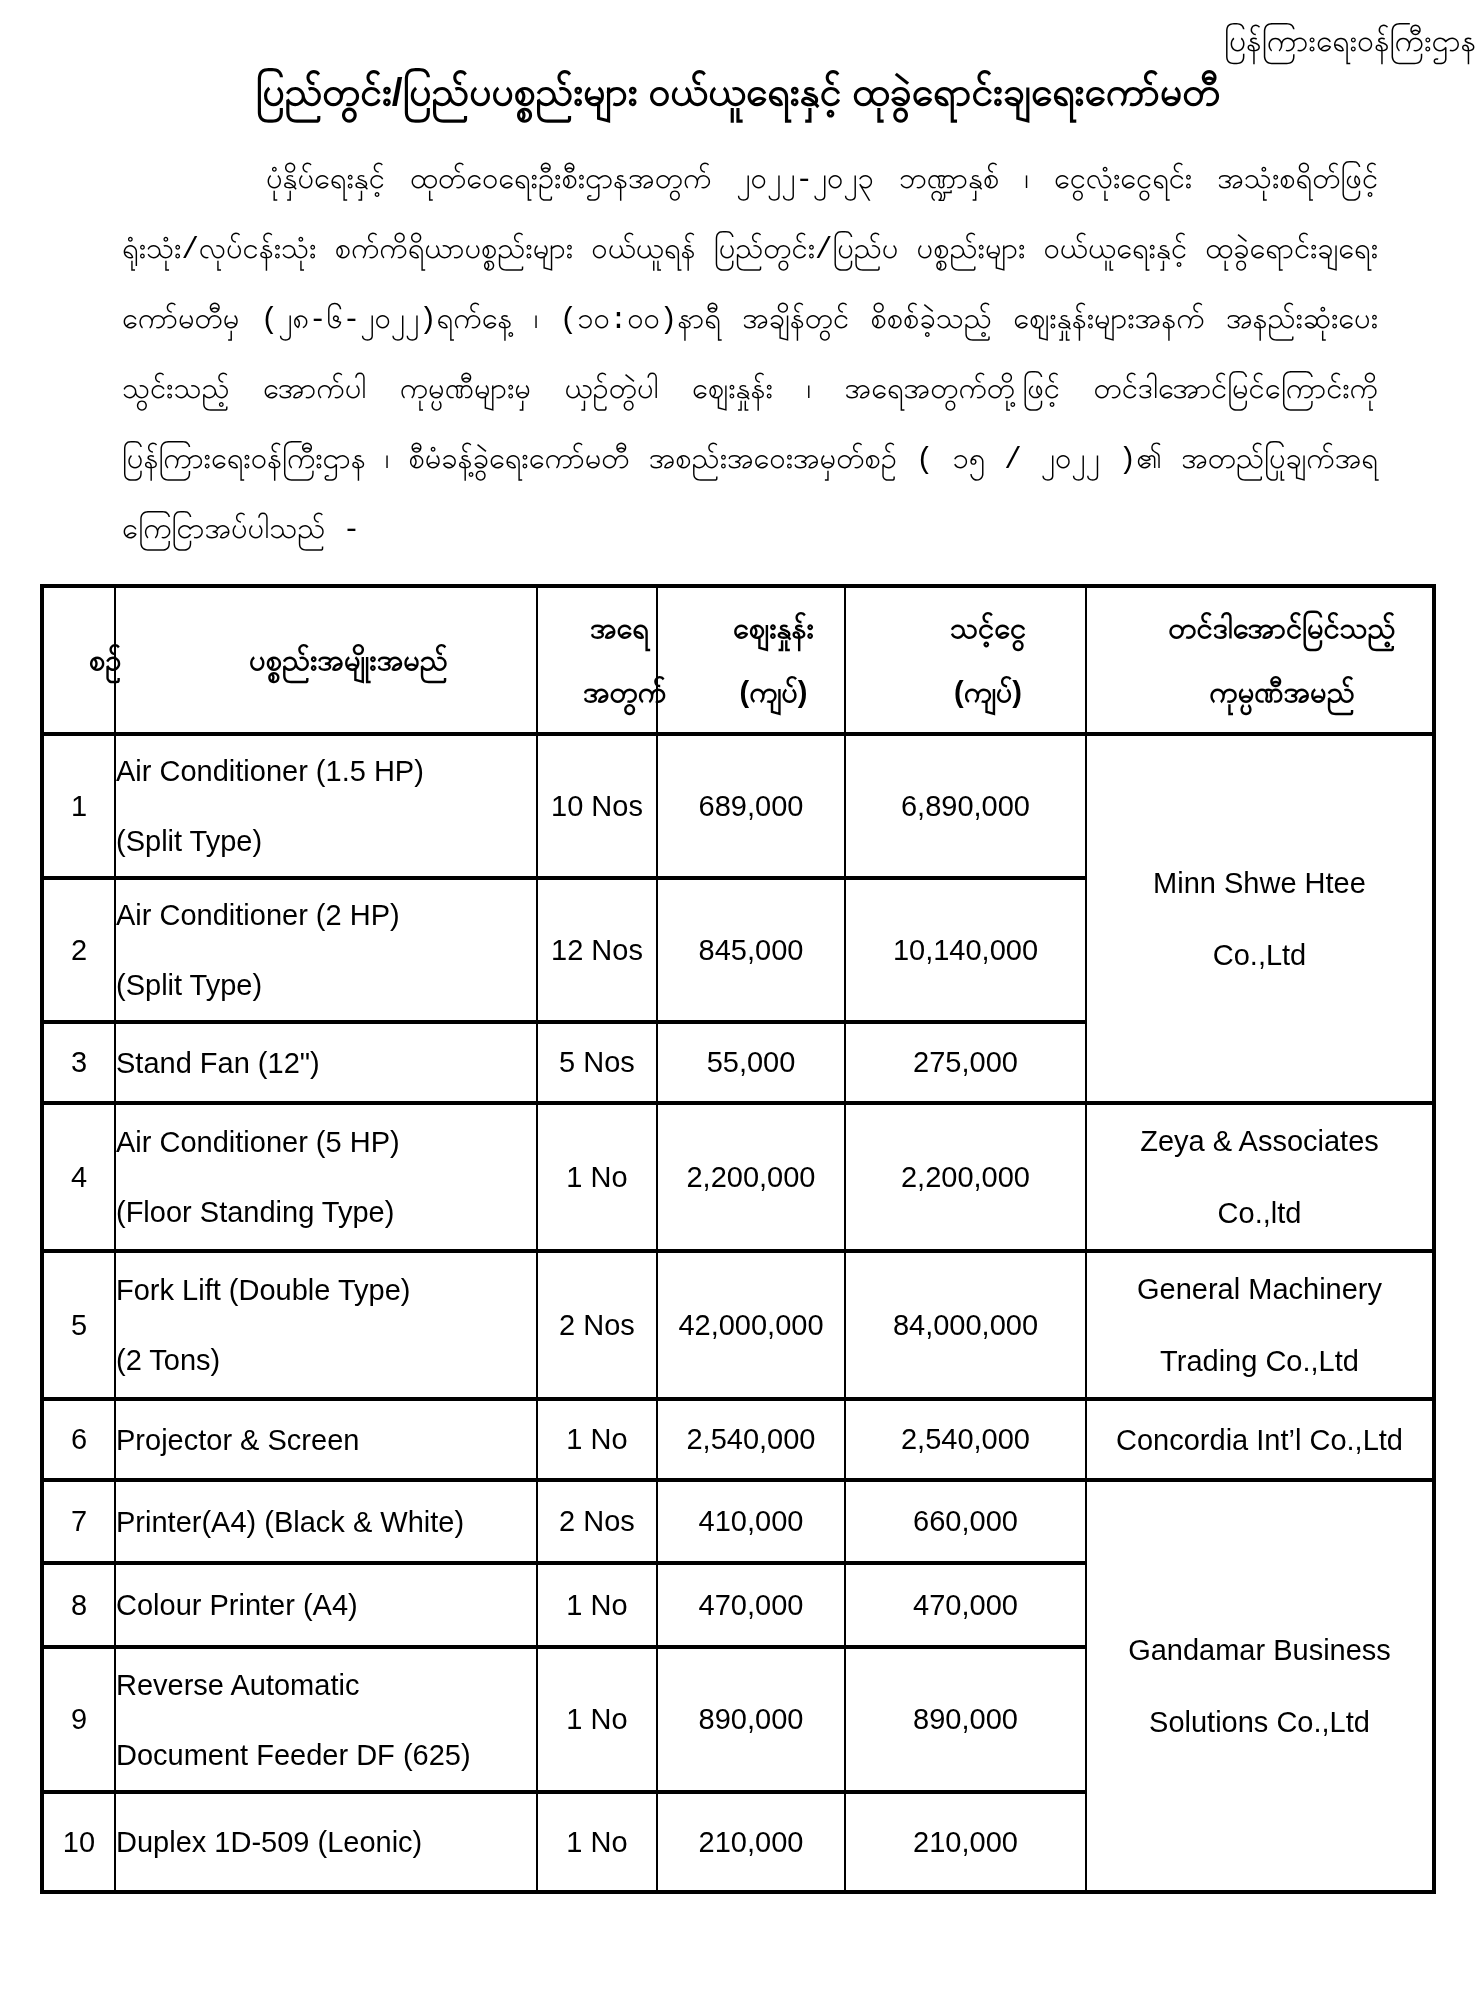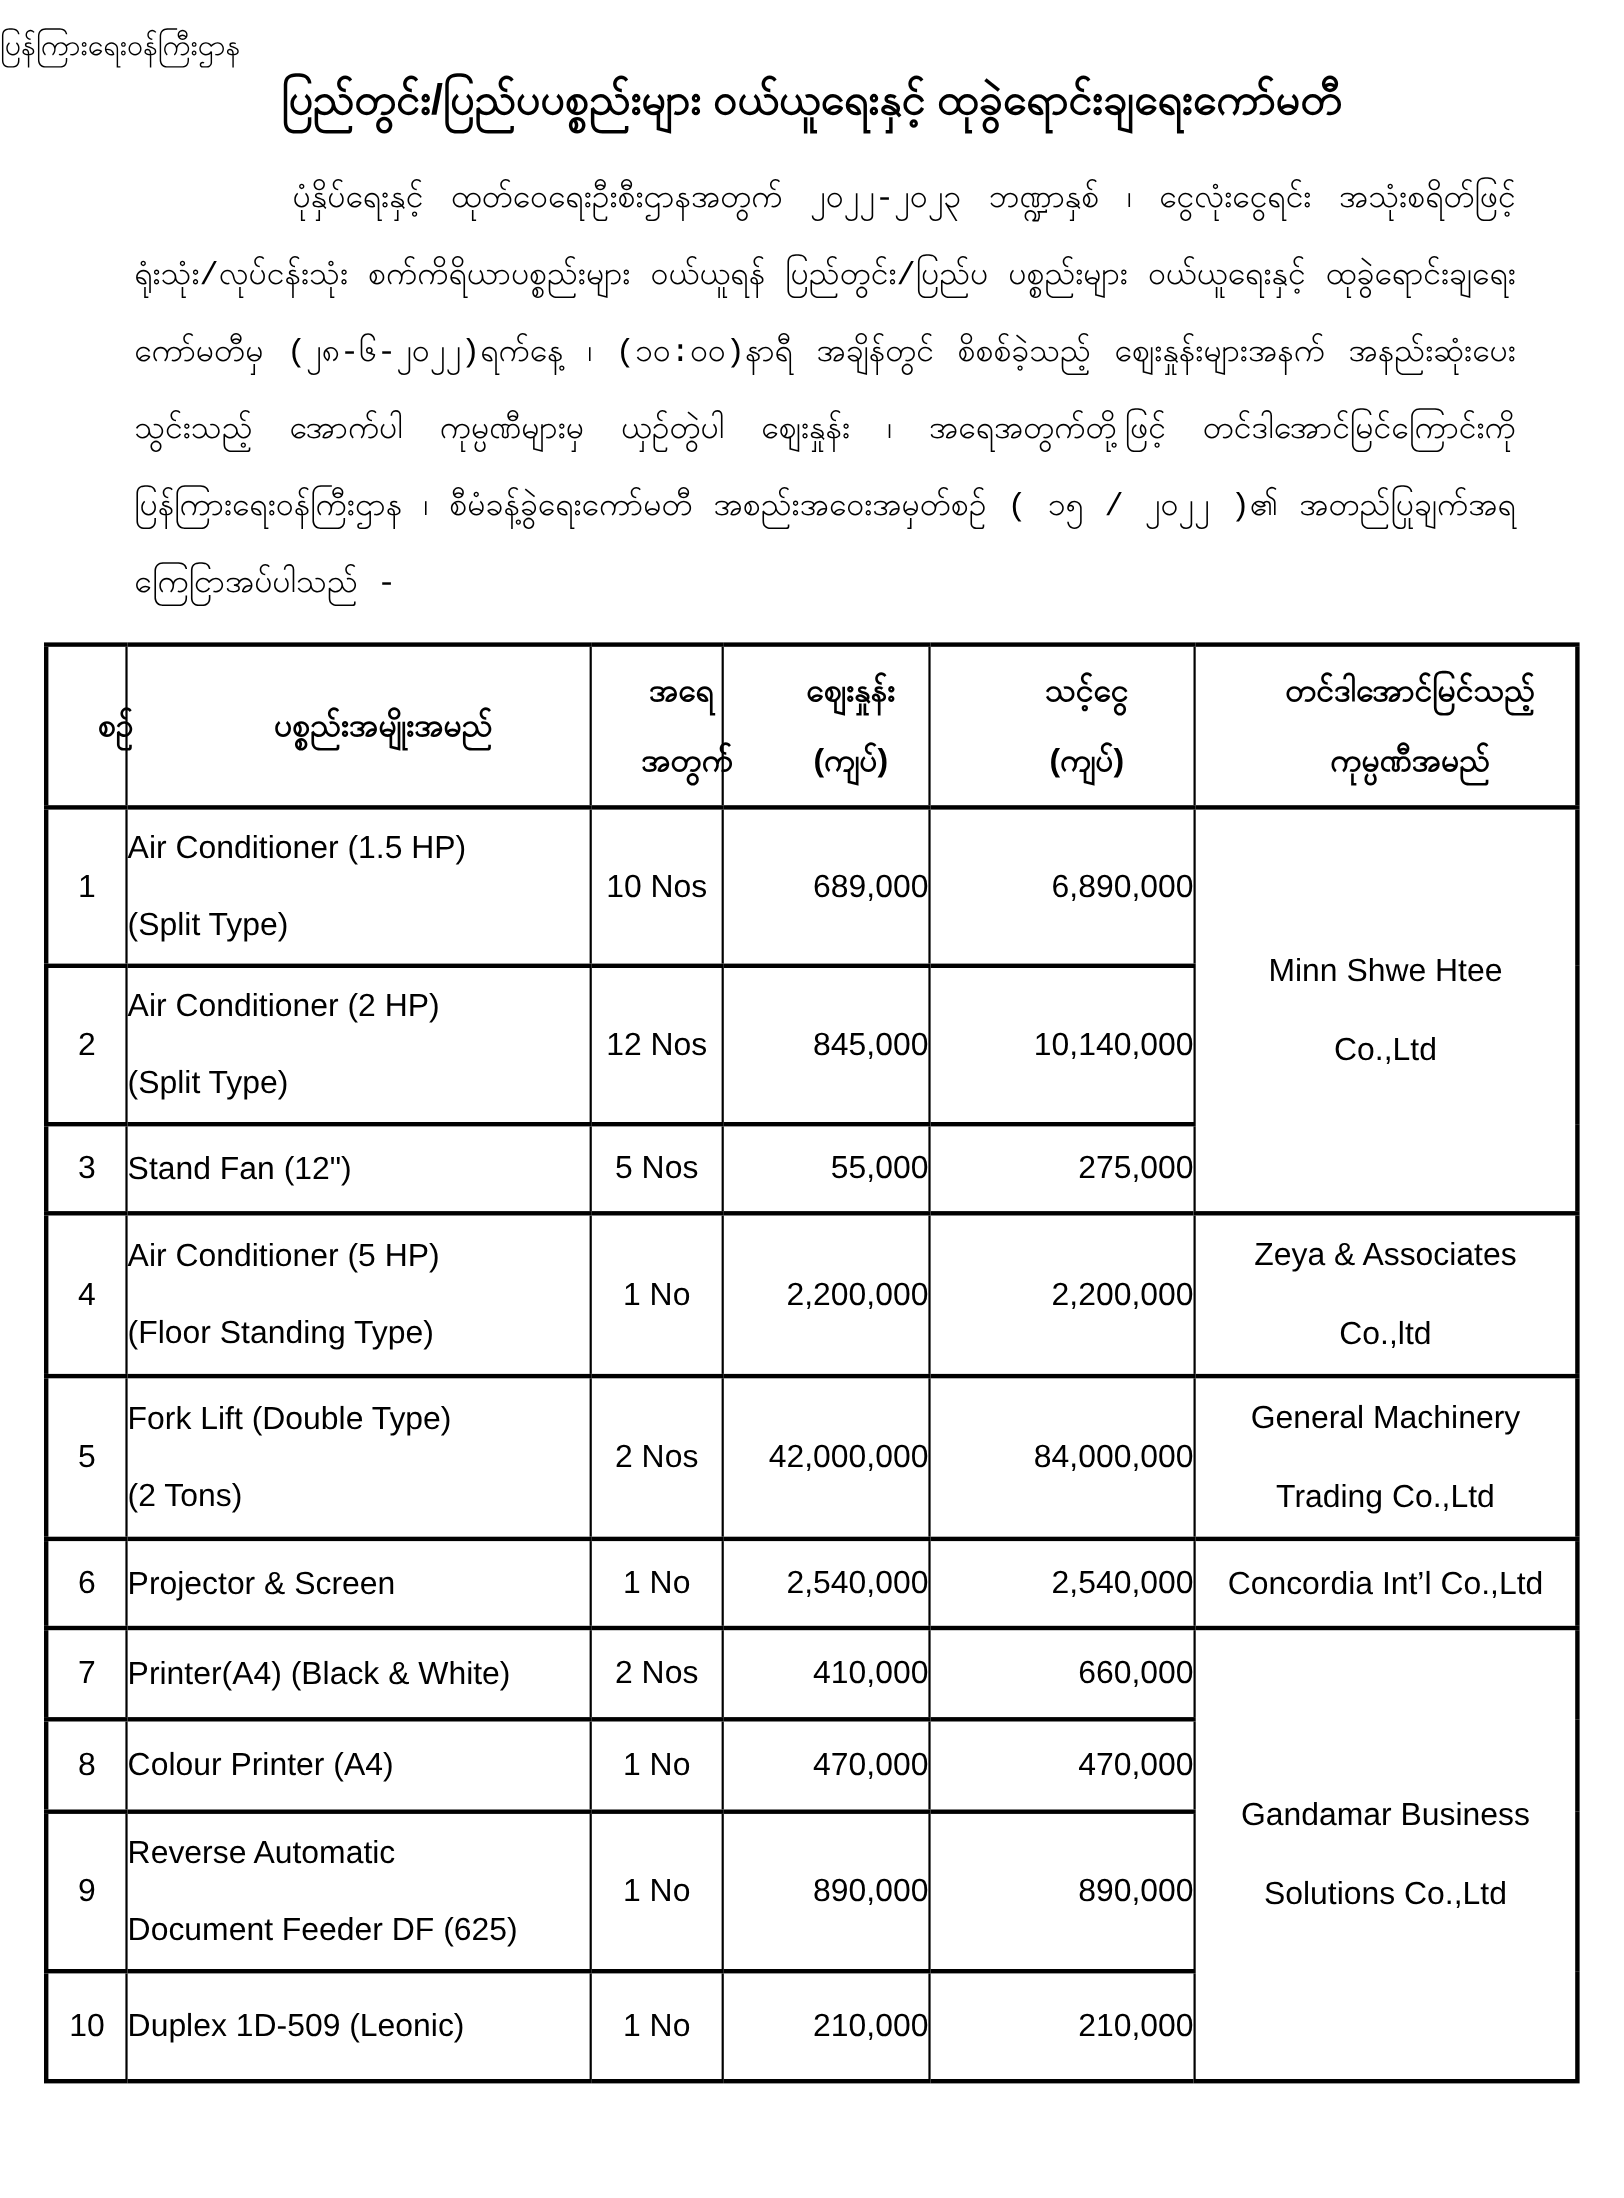--- a/index.html
+++ b/index.html
@@ -8,23 +8,24 @@
     position: relative;
     width: 1476px;
     height: 1998px;
     background: #ffffff;
     color: #000000;
     font-family: "Liberation Sans", "DejaVu Sans", sans-serif;
     overflow: hidden;
   }
   .title {
     padding-top: 22px;
-    text-align: left;
-    font-size: 26px;
+    text-align: right;
+    font-size: 30px;
     line-height: 38px;
+    padding-left: 36px;
   }
   .subtitle {
     margin-top: 12px;
     text-align: center;
     font-size: 39px;
     font-weight: bold;
     line-height: 40px;
   }
   .intro {
     margin: 34px 98px 0 122px;
@@ -52,21 +53,21 @@
   }
   table.tender th {
     font-weight: bold;
     text-align: center;
     line-height: 64px;
     padding-left: 45px;
   }
   .cell-no   { text-align: center; }
   .cell-item { text-align: left; padding-left: 18px; font-size: 30px; line-height: 70px; }
   .cell-qty  { text-align: center; }
-  .cell-price, .cell-amount { text-align: right; padding-right: 18px; }
+  .cell-price, .cell-amount { text-align: center; padding-right: 18px; }
   .cell-company { text-align: center; font-size: 30px; line-height: 72px; }
 </style>
 </head>
 <body>
 
 <div class="page">
 
   <div class="title">ပြန်ကြားရေးဝန်ကြီးဌာန</div>
   <div class="subtitle">ပြည်တွင်း/ပြည်ပပစ္စည်းများ ဝယ်ယူရေးနှင့် ထုခွဲရောင်းချရေးကော်မတီ</div>
 

